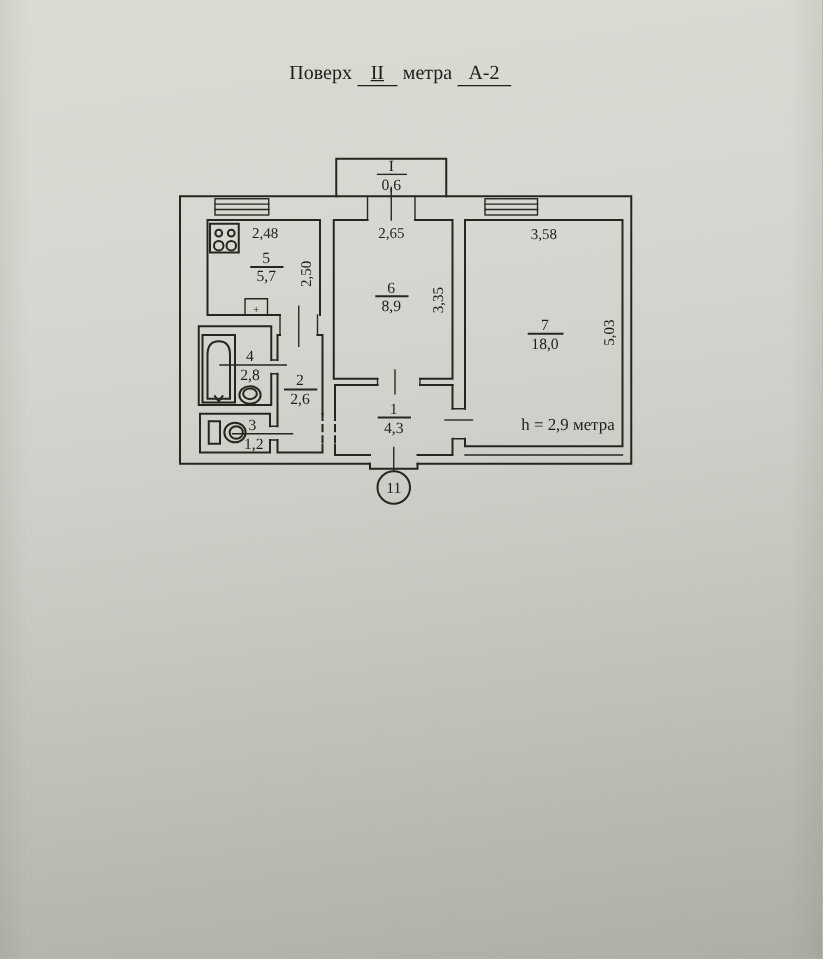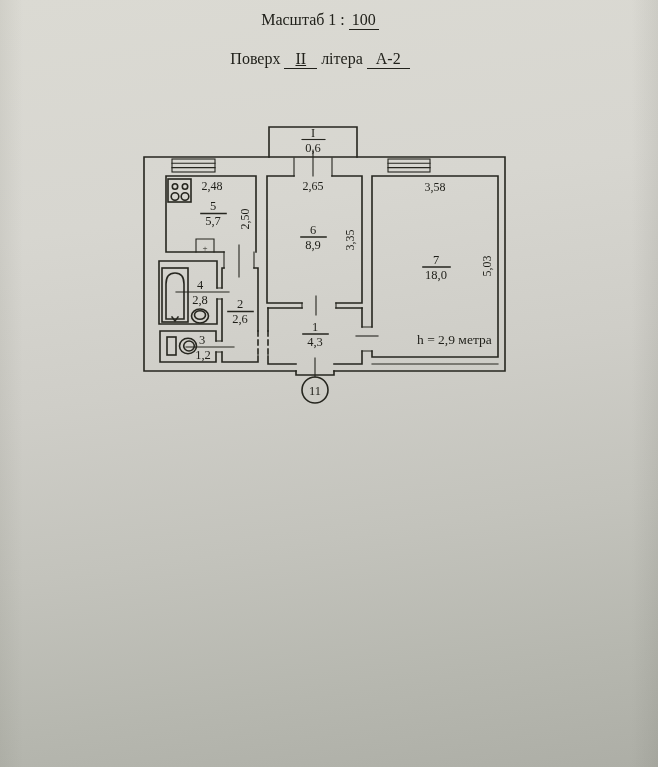--- a/index.html
+++ b/index.html
@@ -29,29 +29,25 @@
   }
   svg text.dim{font-size:12px;}
   svg text.note{font-size:13.5px;text-anchor:start;}
   svg text.vent{font-size:9px;}
 </style>
 </head>
 <body>
 
 <div class="photo">
 
-  <div class="hdr hdr1">
-    <span>Масштаб 1 :</span>
-    <span class="u u-100">100</span>
-  </div>
 
   <div class="hdr hdr2">
     <span>Поверх</span>
     <span class="u u-fl">ІІ</span>
-    <span>літера</span>
+    <span>метра</span>
     <span class="u u-lt">А-2</span>
   </div>
 
   <svg width="658" height="767" viewBox="0 0 658 767">
 
     <g>
       <path d="M144,157 H505 V371 H334 M296,371 H144 V157"></path>
       <path d="M296,371 V375 H334 V371"></path>
     </g>
 

